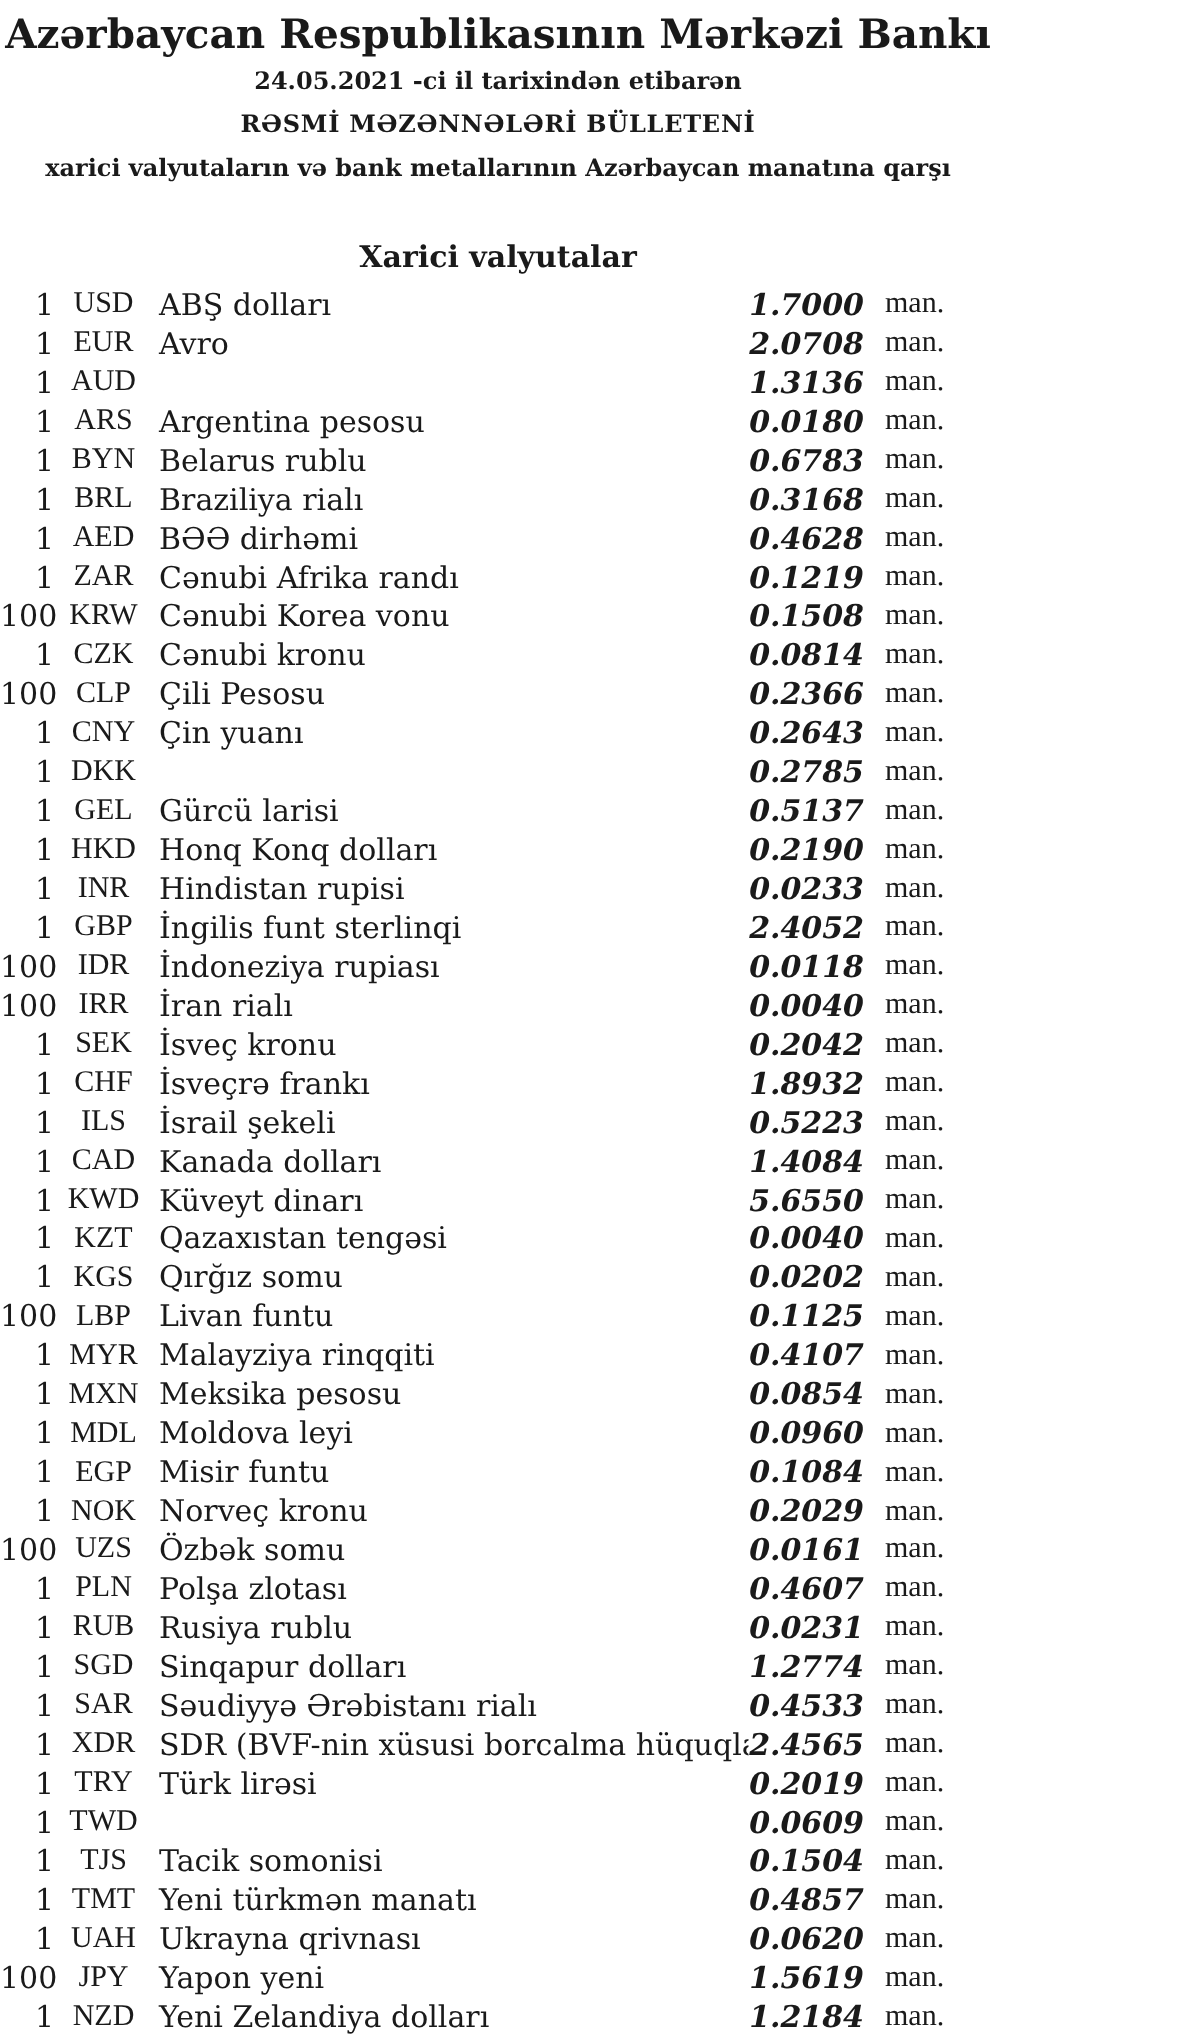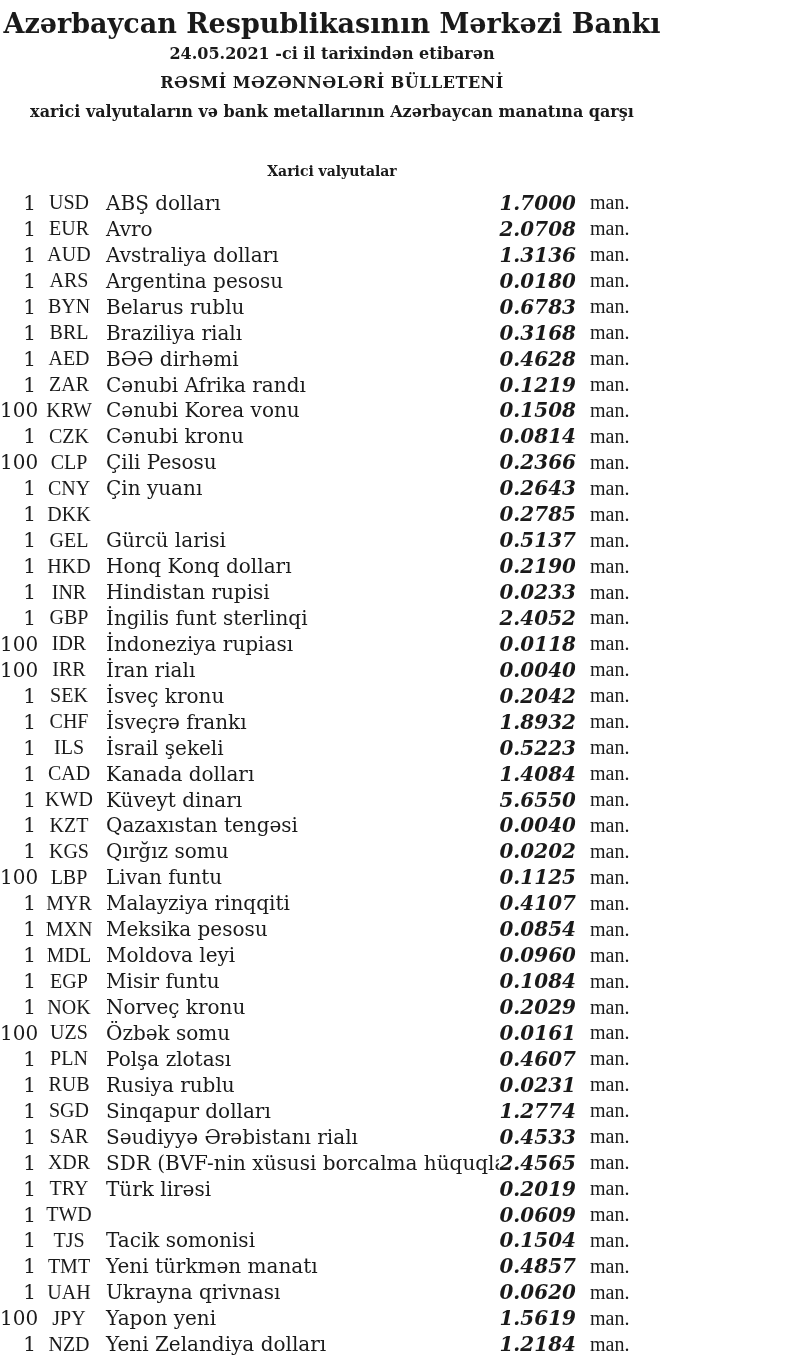--- a/index.html
+++ b/index.html
@@ -30,21 +30,21 @@
   .hline {
     font-size: 16px;
     font-weight: bold;
     line-height: 28px;
   }
   .hline.caps {
     line-height: 30px;
     letter-spacing: 0.5px;
   }
   .section-title {
-    font-size: 14px;
+    font-size: 20px;
     font-weight: bold;
     text-align: center;
     line-height: 26px;
     margin: 32px 0 0 0;
   }
   .rows {
     margin-top: 6px;
   }
   .row {
     display: flex;
@@ -113,21 +113,20 @@
       <span class="num">1</span>
       <span class="code">EUR</span>
       <span class="name">Avro</span>
       <span class="rate">2.0708</span>
       <span class="man">man.</span>
     </div>
 
     <div class="row">
       <span class="num">1</span>
       <span class="code">AUD</span>
-      <span class="name">Avstraliya dolları</span>
       <span class="rate">1.3136</span>
       <span class="man">man.</span>
     </div>
 
     <div class="row">
       <span class="num">1</span>
       <span class="code">ARS</span>
       <span class="name">Argentina pesosu</span>
       <span class="rate">0.0180</span>
       <span class="man">man.</span>

